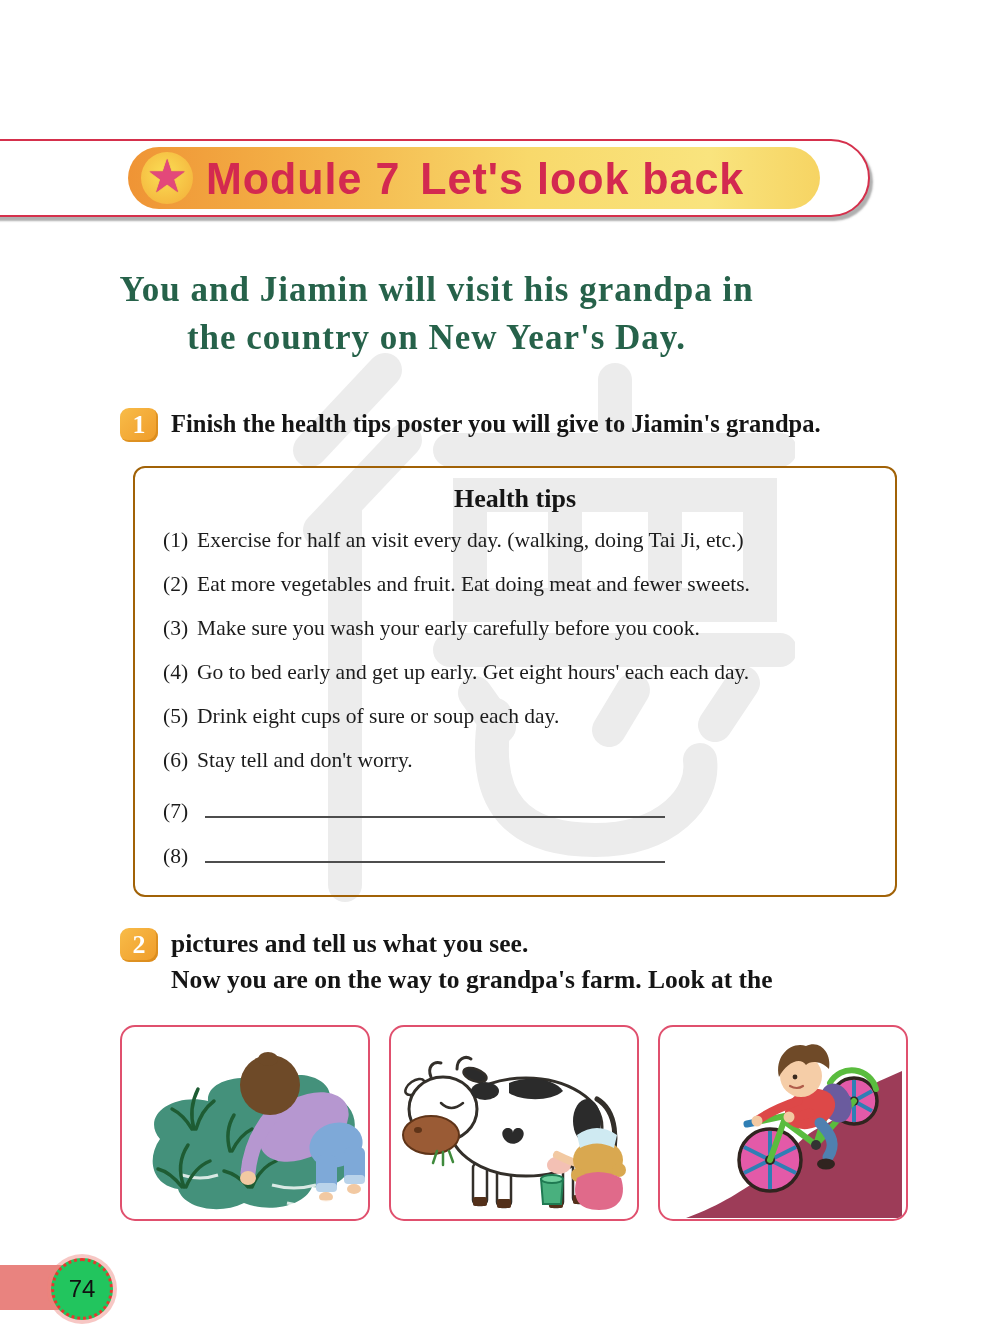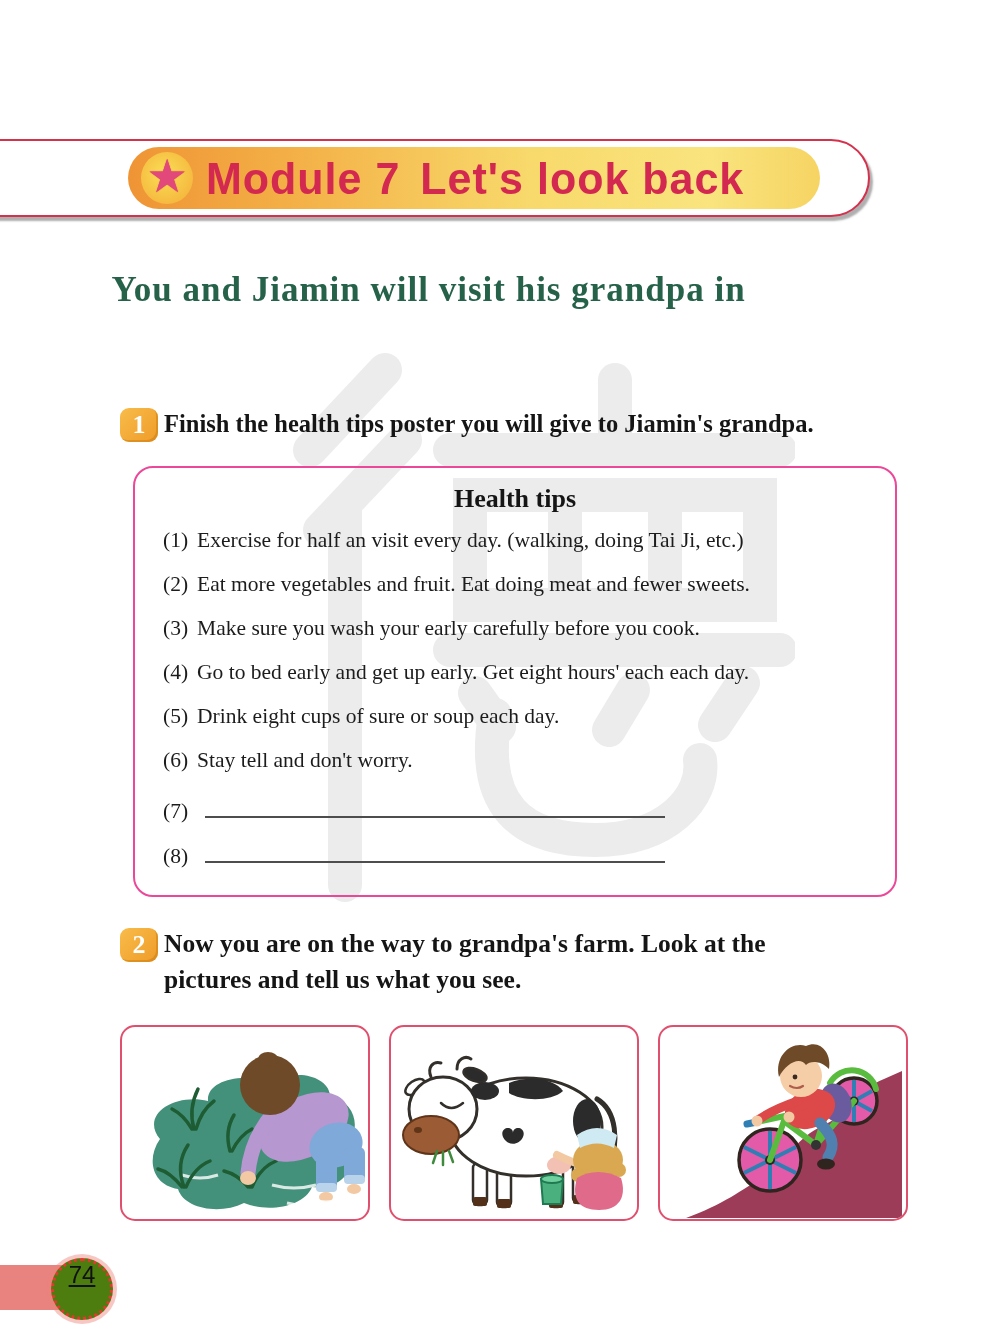--- a/index.html
+++ b/index.html
@@ -34,43 +34,43 @@
     text-shadow:0 0 1px #c93a64;transform:translateY(-2px);}
   .banner-title{
     margin-left:13px;font-family:"Liberation Sans",sans-serif;font-weight:bold;
     font-size:43px;color:#d32950;letter-spacing:1px;white-space:nowrap;
     transform:scaleY(1.04);display:flex;
   }
   .banner-title .module-num{margin-right:20px;}
 
   
   .intro{
-    position:absolute;top:266px;left:0;width:857px;text-align:center;
+    position:absolute;top:266px;left:8px;width:857px;text-align:center;
     color:#26624a;font-weight:bold;font-size:35px;line-height:48px;letter-spacing:1px;
   }
 
   
   .exercise{position:absolute;left:120px;display:flex;align-items:flex-start;}
   .badge{
     width:38px;height:34px;flex:0 0 auto;border-radius:9px;margin-top:2px;
     background:linear-gradient(135deg,#f8bc49,#ef9b29);
     box-shadow:inset -2px -2px 0 rgba(197,120,10,0.45);
     color:#ffffff;font-weight:bold;font-size:26px;
     display:flex;align-items:center;justify-content:center;
   }
-  .ex-text{margin-left:6px;font-weight:bold;color:#151515;}
+  .ex-text{margin-left:13px;font-weight:bold;color:#151515;}
   .ex1{top:406px;}
   .ex1 .ex-text{font-size:24.5px;line-height:36px;white-space:nowrap;}
   .ex2{top:926px;}
   .ex2 .ex-text{font-size:25.5px;line-height:36px;}
 
   
   .health-box{
     position:absolute;left:133px;top:466px;width:760px;height:427px;
-    border:2px solid #ec4899;border-radius:20px;background:transparent;
+    border:2px solid #a16207;border-radius:12px;background:transparent;
   }
   .health-title{position:absolute;top:16px;left:0;width:100%;text-align:center;
     font-weight:bold;font-size:26px;color:#151515;}
   .tip{position:absolute;left:28px;font-size:21.5px;color:#1c1c1c;line-height:28px;
     display:flex;align-items:baseline;white-space:nowrap;}
   .tip .tip-num{margin-right:9px;}
   .t1{top:58px;}.t2{top:102px;}.t3{top:146px;}.t4{top:190px;}.t5{top:234px;}.t6{top:278px;}
   .t7{top:324px;}.t8{top:369px;}
   .blank-line{display:inline-block;width:460px;border-bottom:2px solid #4d4d4d;
     height:24px;margin-left:8px;}
@@ -81,24 +81,24 @@
     width:250px;height:196px;box-sizing:border-box;margin:0;
     border:2.5px solid #e0506e;border-radius:15px;background:#ffffff;overflow:hidden;
   }
   .pic svg{display:block;}
 
   
   .page-pill{position:absolute;left:-22px;top:1265px;width:132px;height:45px;
     background:#e9837f;border-radius:26px;}
   .page-circle{
     position:absolute;left:51px;top:1258px;width:56px;height:56px;border-radius:50%;
-    background:#4d7c0f;border:3px dotted #e23a2e;
+    background:#22c55e;border:3px dotted #e23a2e;
     box-shadow:0 0 0 4px rgba(238,130,125,0.45);
-    display:flex;align-items:flex-start;justify-content:center;
-    font-family:"Liberation Sans",sans-serif;font-size:24px;color:#111111;text-decoration:underline;
+    display:flex;align-items:center;justify-content:center;
+    font-family:"Liberation Sans",sans-serif;font-size:24px;color:#111111;
   }
 </style>
 </head>
 <body>
 
 <div class="page">
 
   <svg class="watermark" width="560" height="580" viewBox="0 0 560 580">
     <g stroke="#ececec" stroke-width="34" stroke-linecap="round" fill="none">
       <path d="M150 25 L75 105"></path>
@@ -125,20 +125,21 @@
         <span class="star-glyph">★</span>
       </div>
       <div class="banner-title">
         <span class="module-num">Module 7</span>
         <span>Let's look back</span>
       </div>
     </div>
 
     <div class="intro">
       <div>You and Jiamin will visit his grandpa in</div>
+      <div>the country on New Year's Day.</div>
     </div>
 
     <div class="exercise ex1">
       <div class="badge">
         <span>1</span>
       </div>
       <div class="ex-text">Finish the health tips poster you will give to Jiamin's grandpa.</div>
     </div>
 
     <div class="health-box">
@@ -176,22 +177,22 @@
         <span class="tip-num">(8)</span>
         <span class="blank-line"></span>
       </div>
     </div>
 
     <div class="exercise ex2">
       <div class="badge">
         <span>2</span>
       </div>
       <div class="ex-text">
+        <div>pictures and tell us what you see.</div>
         <div>Now you are on the way to grandpa's farm. Look at the</div>
-        <div>pictures and tell us what you see.</div>
       </div>
     </div>
 
     <div class="pics">
 
       <figure class="pic">
         <svg width="245" height="191" viewBox="0 0 245 191">
           <path fill="#44917b" d="M38 112 C18 88 52 66 86 74 C84 52 126 44 152 58 C168 40 206 48 208 68 C234 76 240 102 224 118 C240 142 216 164 190 160 C182 180 146 186 122 176 C98 188 62 182 56 162 C30 158 24 132 38 112 Z"></path>
           <g stroke="#ffffff" stroke-width="3" fill="none" opacity="0.8">
             <path d="M150 158 Q172 164 194 158"></path>

